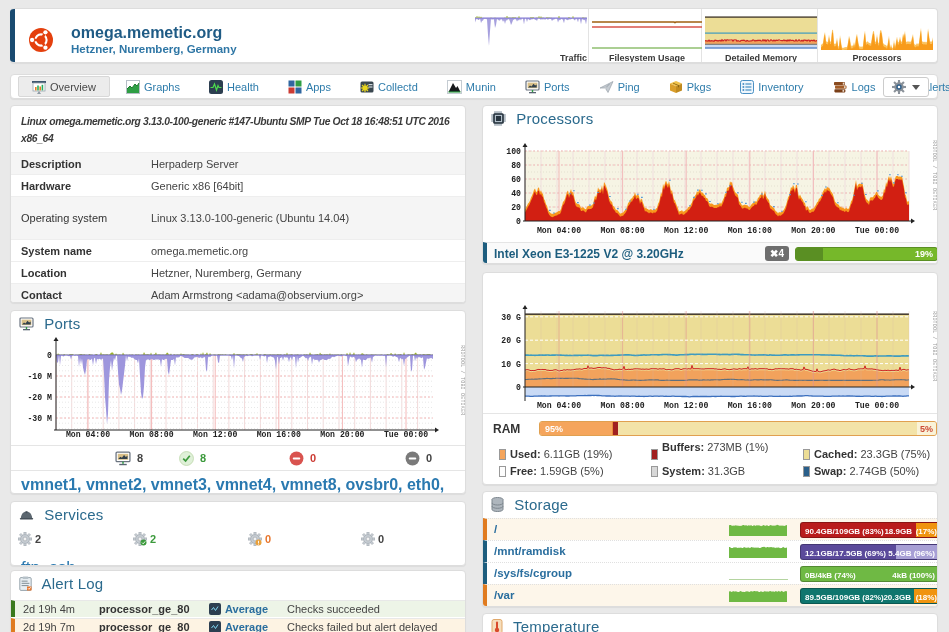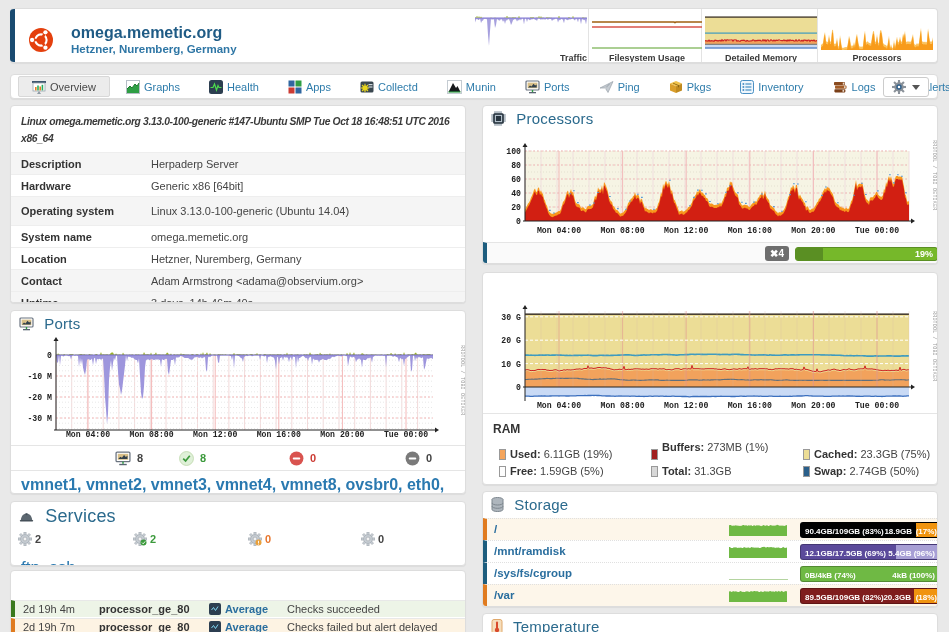--- a/index.html
+++ b/index.html
@@ -205,21 +205,21 @@
 <tbody>
         <tr style="background:#f5f5f5">
           <td style="padding:4.5px 10px;width:130px;font-weight:bold;color:#333;border-top:1px solid #eee">Description</td>
           <td style="padding:4.5px 10px;color:#444;border-top:1px solid #eee">Herpaderp Server</td>
         </tr>
 <tr style="background:#fff">
           <td style="padding:4.5px 10px;width:130px;font-weight:bold;color:#333;border-top:1px solid #eee">Hardware</td>
           <td style="padding:4.5px 10px;color:#444;border-top:1px solid #eee">Generic x86 [64bit]</td>
         </tr>
 <tr style="background:#f5f5f5">
-          <td style="padding:8px 10px;width:130px;font-weight:bold;color:#333;border-top:1px solid #eee">Operating system</td>
+          <td style="padding:15px 10px;width:130px;font-weight:normal;color:#333;border-top:1px solid #eee">Operating system</td>
           <td style="padding:4.5px 10px;color:#444;border-top:1px solid #eee">Linux 3.13.0-100-generic (Ubuntu 14.04)</td>
         </tr>
 <tr style="background:#fff">
           <td style="padding:4.5px 10px;width:130px;font-weight:bold;color:#333;border-top:1px solid #eee">System name</td>
           <td style="padding:4.5px 10px;color:#444;border-top:1px solid #eee">omega.memetic.org</td>
         </tr>
 <tr style="background:#fff">
           <td style="padding:4.5px 10px;width:130px;font-weight:bold;color:#333;border-top:1px solid #eee">Location</td>
           <td style="padding:4.5px 10px;color:#444;border-top:1px solid #eee">Hetzner, Nuremberg, Germany</td>
         </tr>
@@ -289,21 +289,21 @@
       <span style="position:absolute;left:299px;top:6px;font-weight:bold;color:#cc3b33">0</span>
 <span style="position:absolute;left:394px;top:5px"><svg width="15" height="15" viewBox="0 0 16 16">
           <circle cx="8" cy="8" r="7.4" fill="#7a7a7a"></circle>
           <rect x="4" y="6.9" width="8" height="2.2" rx="1" fill="#fff"></rect>
         </svg></span>
       <span style="position:absolute;left:415px;top:6px;font-weight:bold;color:#444">0</span>
 </div>
 <div style="position:absolute;left:0;top:161px;width:100%;padding:4px 10px;font-weight:bold;color:#2a79b0;font-size:16px">vmnet1, vmnet2, vmnet3, vmnet4, vmnet8, ovsbr0, eth0, lo</div>
 </div>
 <div class="panel" style="left:10px;top:501px;width:456px;height:65px;overflow:hidden">
-<div class="ptitle" style="font-size:18px"><svg width="15" height="13" viewBox="0 0 15 13">
+<div class="ptitle" style="font-size:15px"><svg width="15" height="13" viewBox="0 0 15 13">
         <path d="M1.8,9 C2.3,4.4 4.8,2.4 7.5,2.4 C10.2,2.4 12.7,4.4 13.2,9 Z" fill="#5c6770"></path>
         <rect x="0.8" y="9" width="13.4" height="1.6" rx="0.8" fill="#454f58"></rect>
         <circle cx="7.5" cy="3.2" r="1" fill="#454f58"></circle>
       </svg> Services</div>
 <span style="position:absolute;left:7px;top:30px"><svg width="14" height="14" viewBox="-7 -7 14 14">
         <g fill="#c6ccd2" stroke="#9aa2aa" stroke-width="0.5">
           <rect x="-1.1" y="-6.8" width="2.2" height="3.4" transform="rotate(0)"></rect> 
           <rect x="-1.1" y="-6.8" width="2.2" height="3.4" transform="rotate(45)"></rect> 
           <rect x="-1.1" y="-6.8" width="2.2" height="3.4" transform="rotate(90)"></rect> 
           <rect x="-1.1" y="-6.8" width="2.2" height="3.4" transform="rotate(135)"></rect> 
@@ -362,20 +362,29 @@
           <rect x="-1.1" y="-6.8" width="2.2" height="3.4" transform="rotate(270)"></rect> 
           <rect x="-1.1" y="-6.8" width="2.2" height="3.4" transform="rotate(315)"></rect>
           <circle r="4.4"></circle>
         </g>
         <circle r="1.9" fill="#f2f2f2" stroke="#8f979e" stroke-width="0.5"></circle>
       </svg></span>
     <span style="position:absolute;left:367px;top:31px;font-weight:bold;color:#444">0</span>
 <div style="position:absolute;left:10px;top:56px;font-weight:normal;color:#2a79b0;font-size:17px">ftp, ssh</div>
 </div>
 <div class="panel" style="left:10px;top:570px;width:456px;height:70px;overflow:hidden">
+<div class="ptitle" style="font-size:15px"><svg width="13" height="15" viewBox="0 0 13 15">
+        <rect x="0.8" y="1.6" width="11.4" height="12.8" rx="1.2" fill="#e8eef2" stroke="#98a5ad"></rect>
+        <rect x="3.6" y="0.4" width="5.8" height="2.6" rx="0.8" fill="#b7c2c9"></rect>
+        <rect x="2.6" y="4.6" width="6" height="1.1" fill="#8a979f"></rect>
+        <rect x="2.6" y="6.8" width="7.8" height="1.1" fill="#8a979f"></rect>
+        <rect x="2.6" y="9" width="7" height="1.1" fill="#8a979f"></rect>
+        <path d="M8,10.5 h4.5 v4 h-4.5 Z" fill="#e8762d"></path>
+        <path d="M9,12.3 l1,1 1.6-2" stroke="#fff" stroke-width="0.9" fill="none"></path>
+      </svg> Alert Log</div>
 <div style="position:absolute;left:0;top:29px;width:100%;height:17px;background:#edf4e7;border-left:4px solid #3a7a1e;border-top:1px solid #e8e8e8">
 <span style="position:absolute;left:8px;top:2px;color:#444">2d 19h 4m</span>
 <span style="position:absolute;left:84px;top:2px;font-weight:bold;color:#333">processor_ge_80</span>
 <span style="position:absolute;left:194px;top:2px"><svg width="12" height="12" viewBox="0 0 12 12">
           <rect width="12" height="12" rx="2" fill="#2c3e50"></rect>
           <path d="M2.5,7 l2-2.5 2,3 2.5-4" stroke="#7fd4f0" stroke-width="1" fill="none"></path>
         </svg></span>
 <span style="position:absolute;left:210px;top:2px;font-weight:bold;color:#2a6e9e">Average</span>
 <span style="position:absolute;left:272px;top:2px;color:#444">Checks succeeded</span>
     </div>
@@ -433,20 +442,21 @@
 <text x="30" y="87" font-family="Liberation Mono,monospace" font-size="8.2" font-weight="bold" fill="#222" text-anchor="end">0</text>
 <text x="68.0" y="95.5" font-family="Liberation Mono,monospace" font-size="8.2" font-weight="bold" fill="#222" text-anchor="middle">Mon 04:00</text>
 <text x="131.6" y="95.5" font-family="Liberation Mono,monospace" font-size="8.2" font-weight="bold" fill="#222" text-anchor="middle">Mon 08:00</text>
 <text x="195.2" y="95.5" font-family="Liberation Mono,monospace" font-size="8.2" font-weight="bold" fill="#222" text-anchor="middle">Mon 12:00</text>
 <text x="258.8" y="95.5" font-family="Liberation Mono,monospace" font-size="8.2" font-weight="bold" fill="#222" text-anchor="middle">Mon 16:00</text>
 <text x="322.4" y="95.5" font-family="Liberation Mono,monospace" font-size="8.2" font-weight="bold" fill="#222" text-anchor="middle">Mon 20:00</text>
 <text x="386.0" y="95.5" font-family="Liberation Mono,monospace" font-size="8.2" font-weight="bold" fill="#222" text-anchor="middle">Tue 00:00</text>
 </svg>
 <div class="vtext" style="left:448px;top:34px">RRDTOOL / TOBI OETIKER</div>
 <div style="position:absolute;left:0;top:136px;width:100%;height:23px;background:#fafafa;border-top:1px solid #e5e5e5;border-left:4px solid #1d5d7e">
+<span style="position:absolute;left:7px;top:4px;font-size:12px;font-weight:bold;color:#1d5d7e">Intel Xeon E3-1225 V2 @ 3.20GHz</span>
 <span style="position:absolute;left:278px;top:3px;background:#6e6e6e;color:#fff;font-weight:bold;font-size:10px;border-radius:3px;padding:2px 5px">✖4</span>
 <div class="bar" style="position:absolute;left:308px;top:4px;width:143px;height:14px;background:#76b82a;border:1px solid #5a8f23">
         <span style="position:absolute;left:0;top:0;width:19%;height:100%;background:#5a8f23"></span>
         <span style="position:absolute;right:4px;top:1px">19%</span>
       </div>
 </div>
 </div>
 <div class="panel" style="left:482px;top:272px;width:456px;height:213px;overflow:hidden">
 <svg style="position:absolute;left:8px;top:30px" width="448" height="108" viewBox="0 0 448 108">
 <rect x="34" y="11" width="384" height="73" fill="#ecdd96"></rect>
@@ -470,47 +480,54 @@
 <text x="68.0" y="105" font-family="Liberation Mono,monospace" font-size="8.2" font-weight="bold" fill="#222" text-anchor="middle">Mon 04:00</text>
 <text x="131.6" y="105" font-family="Liberation Mono,monospace" font-size="8.2" font-weight="bold" fill="#222" text-anchor="middle">Mon 08:00</text>
 <text x="195.2" y="105" font-family="Liberation Mono,monospace" font-size="8.2" font-weight="bold" fill="#222" text-anchor="middle">Mon 12:00</text>
 <text x="258.8" y="105" font-family="Liberation Mono,monospace" font-size="8.2" font-weight="bold" fill="#222" text-anchor="middle">Mon 16:00</text>
 <text x="322.4" y="105" font-family="Liberation Mono,monospace" font-size="8.2" font-weight="bold" fill="#222" text-anchor="middle">Mon 20:00</text>
 <text x="386.0" y="105" font-family="Liberation Mono,monospace" font-size="8.2" font-weight="bold" fill="#222" text-anchor="middle">Tue 00:00</text>
 </svg>
 <div class="vtext" style="left:448px;top:38px">RRDTOOL / TOBI OETIKER</div>
 <div style="position:absolute;left:0;top:140px;width:100%;height:30px;border-top:1px solid #e5e5e5">
 <span style="position:absolute;left:10px;top:8px;font-weight:bold;font-size:12px;color:#333">RAM</span>
+<div class="bar" style="position:absolute;left:56px;top:7px;width:398px;height:15px;background:#f3e3a8;border:1px solid #e0a050">
+<span style="position:absolute;left:0;top:0;width:18.5%;height:100%;background:#f5a55c;border-right:1px solid #e58a3a"></span>
+<span style="position:absolute;left:18.5%;top:0;width:1.3%;height:100%;background:#a02020"></span>
+<span style="position:absolute;left:95.2%;top:0;width:4.8%;height:100%;background:#faf3d8"></span>
+<span style="position:absolute;left:5px;top:1.5px;color:#fff">95%</span>
+<span style="position:absolute;right:3px;top:1.5px;color:#cc4b37">5%</span>
+</div>
     </div>
 <span style="position:absolute;left:16px;top:176px;width:7px;height:11px;background:#f5a55c;border:1px solid #999"></span>
 <span style="position:absolute;left:27px;top:175px;font-size:11px"><b style="color:#333">Used:</b> <span style="color:#444">6.11GB (19%)</span></span>
 <span style="position:absolute;left:168px;top:176px;width:7px;height:11px;background:#a02020;border:1px solid #999"></span>
 <span style="position:absolute;left:179px;top:168px;font-size:11px"><b style="color:#333">Buffers:</b> <span style="color:#444">273MB (1%)</span></span>
 <span style="position:absolute;left:320px;top:176px;width:7px;height:11px;background:#ecdd96;border:1px solid #999"></span>
 <span style="position:absolute;left:331px;top:175px;font-size:11px"><b style="color:#333">Cached:</b> <span style="color:#444">23.3GB (75%)</span></span>
 <span style="position:absolute;left:16px;top:193px;width:7px;height:11px;background:#fdfdfd;border:1px solid #999"></span>
 <span style="position:absolute;left:27px;top:192px;font-size:11px"><b style="color:#333">Free:</b> <span style="color:#444">1.59GB (5%)</span></span>
 <span style="position:absolute;left:168px;top:193px;width:7px;height:11px;background:#d8d8d8;border:1px solid #999"></span>
-<span style="position:absolute;left:179px;top:192px;font-size:11px"><b style="color:#333">Total:</b> <span style="color:#444">31.3GB</span></span>
+<span style="position:absolute;left:179px;top:192px;font-size:11px"><b style="color:#333">System:</b> <span style="color:#444">31.3GB</span></span>
 <span style="position:absolute;left:320px;top:193px;width:7px;height:11px;background:#2a5f8a;border:1px solid #999"></span>
 <span style="position:absolute;left:331px;top:192px;font-size:11px"><b style="color:#333">Swap:</b> <span style="color:#444">2.74GB (50%)</span></span>
 </div>
 <div class="panel" style="left:482px;top:491px;width:456px;height:116px;overflow:hidden">
 <div class="ptitle"><svg width="13" height="15" viewBox="0 0 13 15">
         <ellipse cx="6.5" cy="2.6" rx="5.5" ry="2.1" fill="#aeb6bd" stroke="#7d868e"></ellipse>
         <path d="M1,2.6 V12.4 a5.5,2.1 0 0 0 11,0 V2.6" fill="#aeb6bd" stroke="#7d868e"></path>
         <path d="M1,5.9 a5.5,2.1 0 0 0 11,0" fill="none" stroke="#7d868e"></path>
         <path d="M1,9.2 a5.5,2.1 0 0 0 11,0" fill="none" stroke="#7d868e"></path>
       </svg> Storage</div>
 <div style="position:absolute;left:0;top:26px;width:100%;height:22px;background:#fdf6ea;border-left:4px solid #e07b1f;border-top:1px dotted #e0e0e0">
 <span style="position:absolute;left:7px;top:4px;font-weight:bold;font-size:11.5px;color:#2a6e9e">/</span>
 <svg style="position:absolute;left:242px;top:4px" width="59" height="14" viewBox="0 0 59 14">
         <path d="M0.0,2.3L1.0,2.1L2.0,2.0L3.0,3.1L4.0,2.6L5.0,2.8L6.0,2.6L7.0,2.3L8.0,2.8L9.0,2.6L10.0,2.9L11.0,2.7L12.0,3.0L13.0,2.4L14.0,2.0L15.0,2.0L16.0,2.8L17.0,2.0L18.0,2.7L19.0,2.7L20.0,1.9L21.0,2.9L22.0,1.8L23.0,3.0L24.0,3.0L25.0,2.1L26.0,2.8L27.0,2.8L28.0,2.0L29.0,2.7L30.0,2.0L31.0,3.1L32.0,2.8L33.0,3.2L34.0,1.9L35.0,2.2L36.0,2.7L37.0,2.7L38.0,2.1L39.0,3.0L40.0,3.0L41.0,2.2L42.0,2.0L43.0,2.7L44.0,2.4L45.0,2.7L46.0,2.5L47.0,2.4L48.0,1.8L49.0,2.0L50.0,2.4L51.0,2.8L52.0,2.4L53.0,2.8L54.0,2.6L55.0,3.0L56.0,2.7L57.0,2.3L58.0,2.0L58.0,13.0 L0.0,13.0 Z" fill="#6fb944"></path>
       </svg>
-<div class="bar" style="position:absolute;left:313px;top:3px;width:140px;height:16px;background:#000000;border:1px solid rgba(0,0,0,0.25);line-height:14px;font-size:8px">
+<div class="bar" style="position:absolute;left:313px;top:3px;width:140px;height:16px;background:#b91c1c;border:1px solid rgba(0,0,0,0.25);line-height:14px;font-size:8px">
 <span style="position:absolute;right:0;top:0;width:17%;height:100%;background:#f0940f"></span>
 <span style="position:absolute;left:4px;top:2px">90.4GB/109GB (83%)</span>
 <span style="position:absolute;right:27px;top:2px">18.9GB</span>
 <span style="position:absolute;right:2px;top:2px">(17%)</span>
 </div>
     </div>
 <div style="position:absolute;left:0;top:48px;width:100%;height:22px;background:#fff;border-left:4px solid #1d5d7e;border-top:1px dotted #e0e0e0">
 <span style="position:absolute;left:7px;top:4px;font-weight:bold;font-size:11.5px;color:#2a6e9e">/mnt/ramdisk</span>
 <svg style="position:absolute;left:242px;top:4px" width="59" height="14" viewBox="0 0 59 14">
         <path d="M0.0,1.9L1.0,1.9L2.0,3.0L3.0,3.0L4.0,2.9L5.0,2.0L6.0,2.7L7.0,2.0L8.0,3.0L9.0,2.7L10.0,2.8L11.0,2.7L12.0,2.4L13.0,3.0L14.0,3.1L15.0,2.1L16.0,2.4L17.0,2.8L18.0,2.8L19.0,2.4L20.0,2.4L21.0,3.2L22.0,2.2L23.0,2.1L24.0,2.8L25.0,2.2L26.0,3.1L27.0,2.3L28.0,3.1L29.0,2.3L30.0,3.0L31.0,2.9L32.0,2.8L33.0,2.1L34.0,2.0L35.0,1.8L36.0,2.1L37.0,2.7L38.0,1.9L39.0,2.1L40.0,2.6L41.0,2.0L42.0,2.3L43.0,2.1L44.0,2.7L45.0,2.0L46.0,3.2L47.0,2.6L48.0,2.8L49.0,2.6L50.0,2.5L51.0,3.2L52.0,3.1L53.0,3.0L54.0,1.8L55.0,2.6L56.0,3.1L57.0,2.7L58.0,2.5L58.0,13.0 L0.0,13.0 Z" fill="#6fb944"></path>
@@ -529,21 +546,21 @@
 <div class="bar" style="position:absolute;left:313px;top:3px;width:140px;height:16px;background:#6fb944;border:1px solid rgba(0,0,0,0.25);line-height:14px;font-size:8px">
 <span style="position:absolute;left:4px;top:2px">0B/4kB (74%)</span>
 <span style="position:absolute;right:4px;top:2px">4kB (100%)</span>
 </div>
     </div>
 <div style="position:absolute;left:0;top:92px;width:100%;height:22px;background:#fdf6ea;border-left:4px solid #e07b1f;border-top:1px dotted #e0e0e0">
 <span style="position:absolute;left:7px;top:4px;font-weight:bold;font-size:11.5px;color:#2a6e9e">/var</span>
 <svg style="position:absolute;left:242px;top:4px" width="59" height="14" viewBox="0 0 59 14">
         <path d="M0.0,2.7L1.0,2.0L2.0,2.8L3.0,2.9L4.0,1.9L5.0,2.5L6.0,2.6L7.0,2.3L8.0,2.8L9.0,3.1L10.0,3.1L11.0,2.2L12.0,2.0L13.0,3.0L14.0,2.7L15.0,3.0L16.0,3.0L17.0,2.2L18.0,2.6L19.0,2.2L20.0,2.9L21.0,2.8L22.0,2.1L23.0,2.5L24.0,2.6L25.0,2.1L26.0,2.1L27.0,2.5L28.0,1.9L29.0,2.5L30.0,3.1L31.0,3.0L32.0,1.9L33.0,3.0L34.0,2.8L35.0,2.8L36.0,1.8L37.0,2.9L38.0,2.1L39.0,2.9L40.0,2.3L41.0,2.3L42.0,2.0L43.0,3.0L44.0,2.1L45.0,3.0L46.0,2.5L47.0,2.0L48.0,2.7L49.0,2.5L50.0,1.8L51.0,3.0L52.0,2.2L53.0,1.8L54.0,2.9L55.0,2.8L56.0,2.3L57.0,2.1L58.0,2.5L58.0,13.0 L0.0,13.0 Z" fill="#6fb944"></path>
       </svg>
-<div class="bar" style="position:absolute;left:313px;top:3px;width:140px;height:16px;background:#7f1d1d;border:1px solid rgba(0,0,0,0.25);line-height:14px;font-size:8px">
+<div class="bar" style="position:absolute;left:313px;top:3px;width:140px;height:16px;background:#0f766e;border:1px solid rgba(0,0,0,0.25);line-height:14px;font-size:8px">
 <span style="position:absolute;right:0;top:0;width:18%;height:100%;background:#f0940f"></span>
 <span style="position:absolute;left:4px;top:2px">89.5GB/109GB (82%)</span>
 <span style="position:absolute;right:28px;top:2px">20.3GB</span>
 <span style="position:absolute;right:2px;top:2px">(18%)</span>
 </div>
     </div>
 </div>
 <div class="panel" style="left:482px;top:613px;width:456px;height:60px;overflow:hidden">
 <div class="ptitle"><svg width="12" height="15" viewBox="0 0 12 15">
         <rect x="1" y="0.5" width="10" height="14" rx="2" fill="#f6debc" stroke="#e0a86a"></rect>

